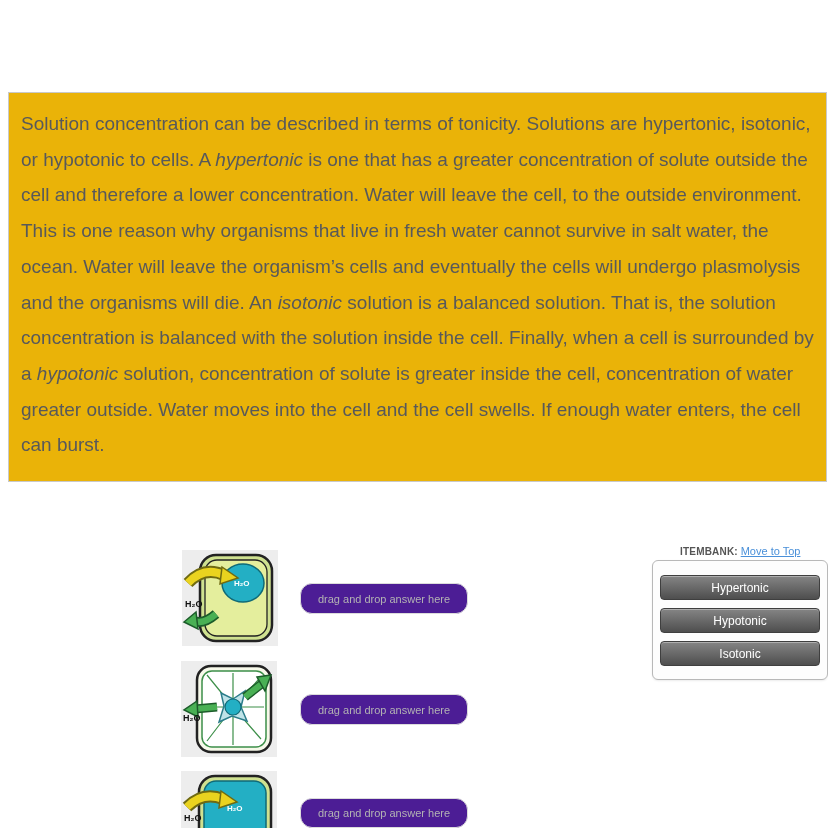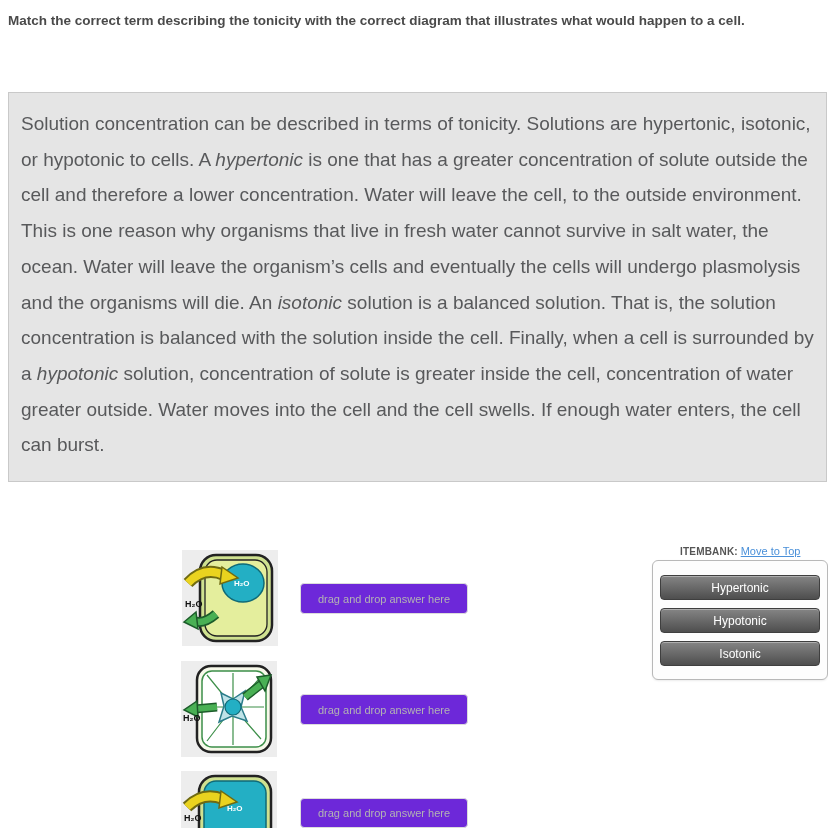--- a/index.html
+++ b/index.html
@@ -4,30 +4,30 @@
 <style>
   * { margin:0; padding:0; box-sizing:border-box; }
   html,body { width:828px; height:828px; background:#ffffff; overflow:hidden;
               font-family:"Liberation Sans", sans-serif; }
   #stage { position:relative; width:828px; height:828px; background:#fff; }
 
   .instruction { position:absolute; left:8px; top:10px; width:814px;
                  font-size:13.5px; font-weight:bold; color:#4a4a4a; line-height:1.65; }
 
   .passage-box { position:absolute; left:8px; top:92px; width:819px;
-                 border:1px solid #c9c9c9; background:#e5e5e5; padding:13px 12px 18px 12px; }
+                 border:1px solid #c9c9c9; background:#eab308; padding:13px 12px 18px 12px; }
   .passage { font-size:19px; color:#58595b; line-height:35.7px; }
   .passage em { font-style:italic; }
 
   .cell-img { position:absolute; width:96px; height:96px; overflow:hidden;text-align:center; }
   .cell-img svg { display:block; }
   #cell-row-3 { height:57px; }
 
   .drop-zone { position:absolute; width:168px; height:31px; border:1px solid #dcdcdc;
-               border-radius:4px; background:#6d28d9; display:flex; align-items:center;
+               border-radius:12px; background:#4c1d95; display:flex; align-items:center;
                justify-content:center; font-size:11px; color:#b3b3b3; cursor:pointer; }
 
   .itembank-header { position:absolute; left:652px; top:545px; font-size:10px;margin-left:28px; }
   .itembank-label { font-weight:bold; color:#555; letter-spacing:0.2px; }
   .itembank-link { color:#4a90d9; text-decoration:underline; font-size:11px; cursor:pointer; }
 
   .itembank-box { position:absolute; left:652px; top:560px; width:176px; height:120px;
                   border:1px solid #b8b8b8; border-radius:6px; background:#fdfdfd;
                   box-shadow:0 1px 2px rgba(0,0,0,0.08);
                   display:flex; flex-direction:column; align-items:center;
@@ -36,21 +36,20 @@
                background:linear-gradient(#858585, #4e4e4e); color:#fff; font-size:12px;
                display:flex; align-items:center; justify-content:center;
                box-shadow:inset 0 1px 0 rgba(255,255,255,0.35); cursor:grab;
                font-family:"Liberation Sans", sans-serif; }
 </style>
 </head>
 <body>
 
 <div id="stage">
 
-  <div class="instruction">Match the correct term describing the tonicity with the correct diagram that illustrates what would happen to a cell.</div>
 
   <div class="passage-box">
     <div class="passage">
       <span>Solution concentration can be described in terms of tonicity. Solutions are hypertonic, isotonic, or hypotonic to cells. A </span><em>hypertonic</em><span> is one that has a greater concentration of solute outside the cell and therefore a lower concentration. Water will leave the cell, to the outside environment. This is one reason why organisms that live in fresh water cannot survive in salt water, the ocean. Water will leave the organism’s cells and eventually the cells will undergo plasmolysis and the organisms will die. An </span><em>isotonic</em><span> solution is a balanced solution. That is, the solution concentration is balanced with the solution inside the cell. Finally, when a cell is surrounded by a </span><em>hypotonic</em><span> solution, concentration of solute is greater inside the cell, concentration of water greater outside. Water moves into the cell and the cell swells. If enough water enters, the cell can burst.</span>
     </div>
   </div>
 
   <div class="cell-img" id="cell-row-1" style="left:182px; top:550px;">
     <svg width="96" height="96" viewBox="0 0 96 96">
       <rect x="0" y="0" width="96" height="96" fill="#ededed"></rect>

